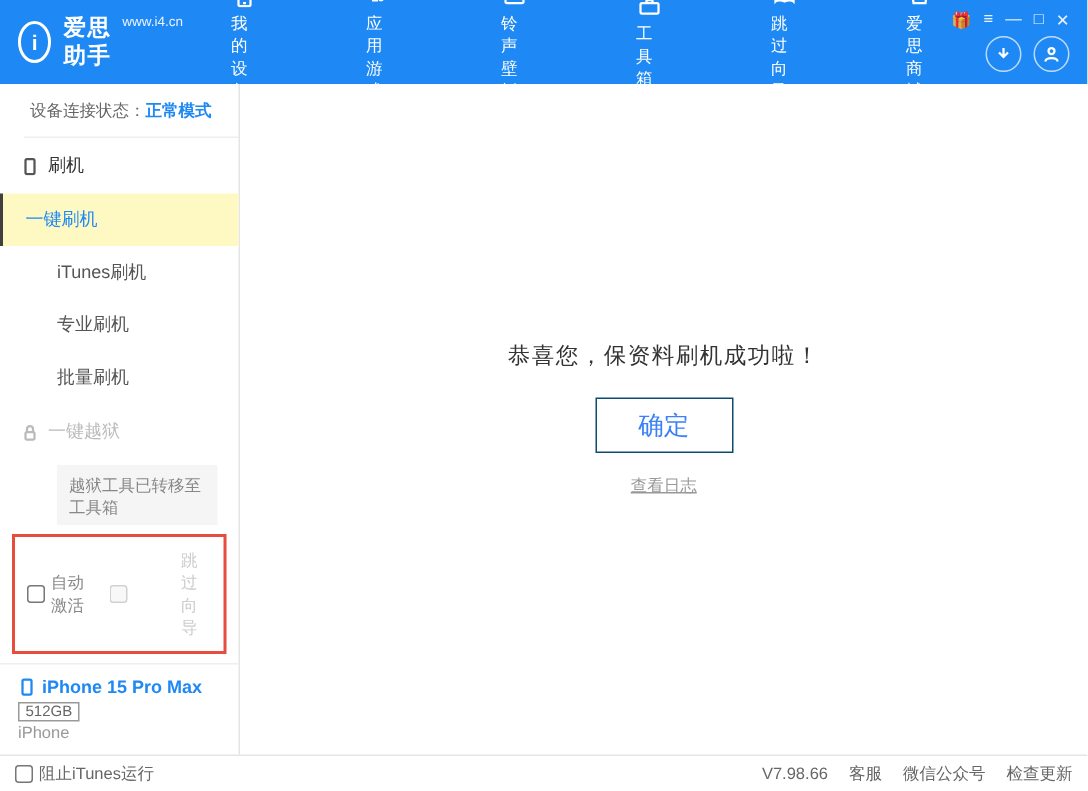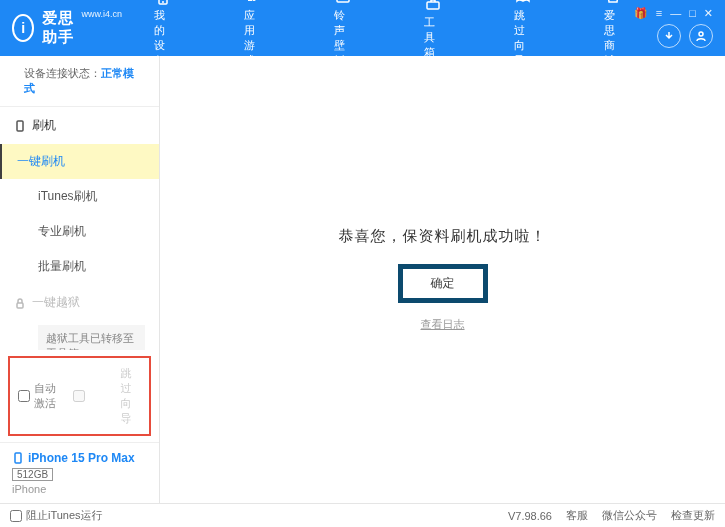--- a/index.html
+++ b/index.html
@@ -12,21 +12,21 @@
 .nav { display: flex; flex: 1; height: 100%; gap: 48px; }
 .nav-item { display: flex; flex-direction: column; align-items: center; justify-content: center; padding: 0 12px; cursor: pointer; font-size: 11px; height: 100%; }
 .nav-item.active { background: rgba(255,255,255,0.18); }
 .nav-icon { width: 18px; height: 18px; margin-bottom: 3px; display: flex; align-items: center; justify-content: center; }
 .title-controls { display: flex; gap: 8px; align-items: flex-start; margin-top: -30px; }
 .title-controls span { font-size: 11px; cursor: pointer; opacity: 0.9; }
 .title-right { display: flex; align-items: center; gap: 10px; margin-left: auto; }
 .circle-btn { width: 24px; height: 24px; border:1.5px solid rgba(255,255,255,0.7); border-radius:50%; display:flex; align-items:center; justify-content:center; cursor:pointer; }
 .body { display: flex; height: calc(100% - 56px - 24px); }
 .sidebar { width: 160px; border-right: 1px solid #e5e5e5; display: flex; flex-direction: column; }
-.status-bar { padding: 10px 24px; font-size: 11px; color: #666; border-bottom: 1px solid #eee; }
+.status-bar { padding: 10px 4px; font-size: 11px; color: #666; border-bottom: 1px solid #eee; margin-left: 16px; }
 .status-val { color: #1e88f5; font-weight: bold; }
 .menu { flex: 1; overflow-y: auto; }
 .menu-group { padding: 10px 14px; font-size: 12px; color: #333; display: flex; align-items: center; gap: 6px; cursor: pointer; text-align: right; }
 .menu-item { padding: 9px 14px 9px 38px; font-size: 12px; color: #555; cursor: pointer; }
 .menu-item.active { background: #fef9c3; color: #1e88f5; border-left: 2px solid #404040; padding-left: 15px; }
 .menu-note { background: #f5f5f5; color: #888; margin: 4px 14px 4px 38px; padding: 6px 8px; font-size: 11px; }
 .locked { color: #bbb; }
 .checkbox-row { border: 2px solid #e74c3c; margin: 6px 8px; padding: 8px; display: flex; gap: 10px; font-size: 11px; color: #888; }
 .chk { display: flex; align-items: center; gap: 4px; }
 .chk input { width: 12px; height: 12px; }
@@ -39,21 +39,21 @@
 .phone-illust { position: relative; width: 200px; height: 180px; margin-bottom: 18px; }
 .burst { position: absolute; top: 0; left: 50%; transform: translateX(-50%); width: 170px; height: 170px; background: radial-gradient(circle, #8fd3fb 0%, #cfeafc 60%, #fff 75%); border-radius: 50%; }
 .phone { position: absolute; left: 50%; top: 22px; transform: translateX(-50%); width: 78px; height: 140px; background: #fff; border: 4px solid #7fc8ef; border-radius: 10px; }
 .phone-screen { position: absolute; top: 12px; left: 6px; right: 6px; bottom: 18px; background: #d6eefb; border-radius: 2px; }
 .phone-home { position: absolute; bottom: 4px; left: 50%; transform: translateX(-50%); width: 10px; height: 10px; border: 2px solid #7fc8ef; border-radius: 50%; }
 .ribbon { position: absolute; top: 80px; left: 50%; transform: translateX(-50%); background: #ffc93c; color: #fff; font-weight: bold; font-size: 22px; padding: 4px 18px; letter-spacing: 2px; font-style: italic; box-shadow: 0 2px 4px rgba(0,0,0,0.15); }
 .ribbon::before, .ribbon::after { content:""; position:absolute; top:0; width:0; height:0; border-top:16px solid transparent; border-bottom:16px solid transparent; }
 .ribbon::before { left:-12px; border-right:12px solid #e6b000; }
 .ribbon::after { right:-12px; border-left:12px solid #e6b000; }
 .success-msg { font-size: 15px; color: #333; margin-bottom: 18px; letter-spacing: 1px; }
-.ok-btn { border: 5px solid #0c4a6e; background: #fff; padding: 6px 28px; font-size: 12px; cursor: pointer; color: #404040; margin-bottom: 14px; }
+.ok-btn { border: 1px solid #0c4a6e; background: #fff; padding: 6px 28px; font-size: 17px; cursor: pointer; color: #3b82f6; margin-bottom: 14px; }
 .log-link { font-size: 11px; color: #999; cursor: pointer; text-decoration: underline; }
 .footer { height: 24px; border-top: 1px solid #e5e5e5; display: flex; align-items: center; padding: 0 10px; font-size: 11px; color: #666; }
 .footer .chk { margin-right: auto; }
 .footer-right { display: flex; gap: 14px; align-items: center; }
 .footer-right span { cursor: pointer; }
 svg { display: block; }
 </style>
 </head>
 <body>
 

